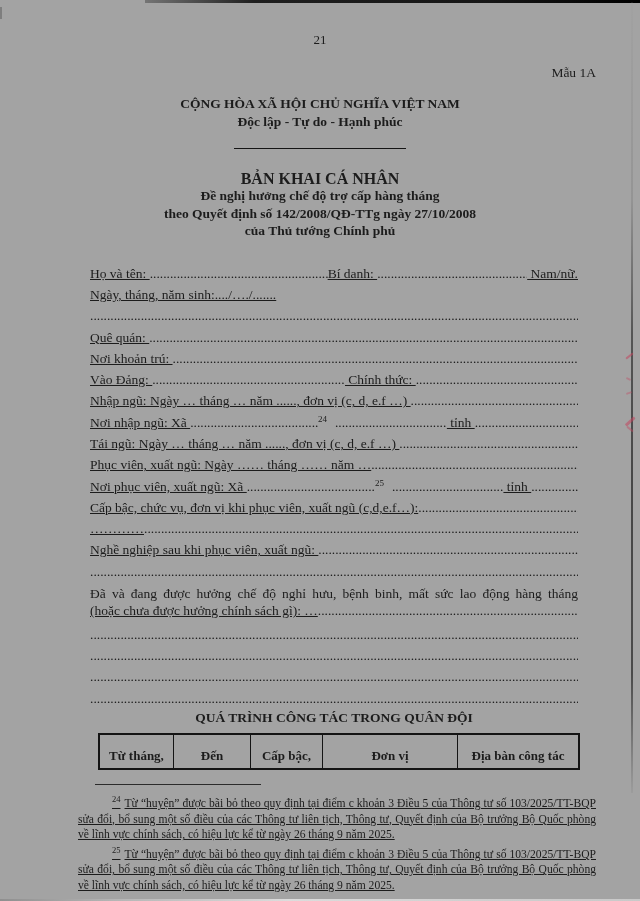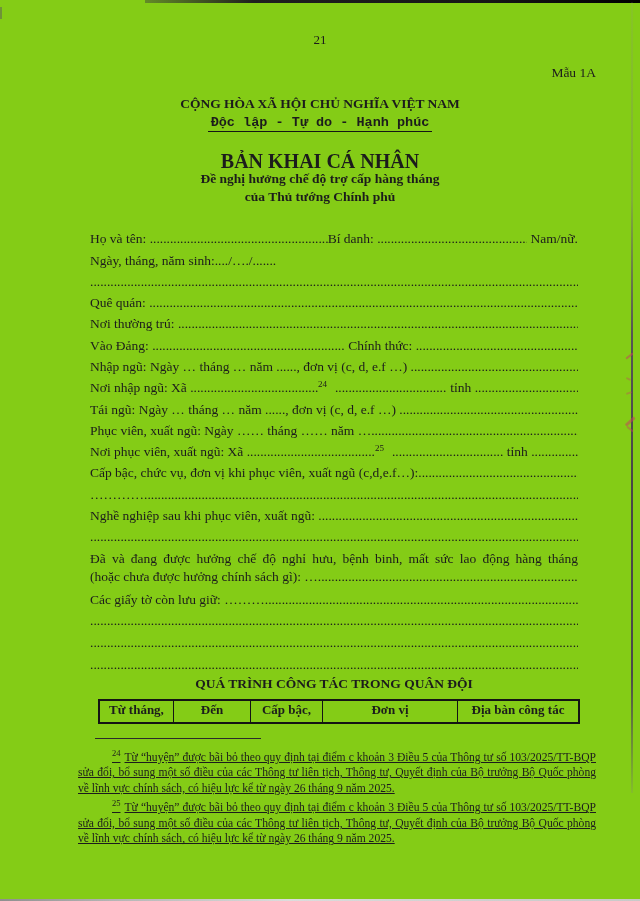--- a/index.html
+++ b/index.html
@@ -1,19 +1,19 @@
 <!DOCTYPE html>
 <html><head>
 <meta charset="utf-8">
 <style>
   html,body { margin:0; padding:0; }
   body { background:#e9e9e9; }
   .page {
     position:relative; width:640px; height:901px; margin:0 auto;
-    background:#84cc16; overflow:hidden;
+    background:#a3a3a3; overflow:hidden;
     font-family:"Liberation Serif","DejaVu Serif",serif;
     color:#1c1c1c;
   }
   
   .art-top { position:absolute; top:0; left:145px; right:0; height:3px;
     background:linear-gradient(90deg, rgba(60,60,60,.45), #1f1f1f 22%, #161616 70%, #000); }
   .art-left-tick { position:absolute; top:7px; left:0; width:2px; height:12px; background:rgba(90,90,90,.5); }
   .art-right { position:absolute; top:2px; bottom:108px; right:7px; width:2px;
     background:linear-gradient(180deg, rgba(150,150,150,.12), rgba(120,120,120,.35) 25%, #555 42%, #474747 60%, #4a4a4a 85%, rgba(130,130,130,.2)); }
   .art-bottom { position:absolute; bottom:0; left:0; right:0; height:2px;
@@ -23,42 +23,42 @@
   .red-2 { right:9px; top:378px; width:5px; height:2px; transform:rotate(24deg); opacity:.7; }
   .red-3 { right:8px; top:392px; width:6px; height:2px; transform:rotate(-20deg); opacity:.7; }
   .red-4 { right:4px; top:420px; width:12px; height:2.5px; transform:rotate(-42deg); }
   .red-5 { right:6px; top:428px; width:8px; height:2px; transform:rotate(38deg); opacity:.8; }
 
   .page-number { margin-top:32px; text-align:center; font-size:13px; }
   .form-code { margin:17px 44px 0 0; text-align:right; font-size:13.5px; }
 
   .nat-header { margin-top:15px; text-align:center; font-weight:bold; font-size:13.5px; line-height:16px; }
   .nat-motto { margin-top:2px; }
-  .motto-underline { display:inline-block; border-bottom:1.5px solid #151515; padding:0 3px 0;font-family:Liberation Mono, monospace; }
+  .motto-underline { display:inline-block; border-bottom:1.5px solid #151515; padding:0 3px 18px; }
 
   .doc-title { margin-top:21px; text-align:center; font-weight:bold; font-size:13.5px; line-height:17.4px; }
-  .doc-title .big { font-size:20px; }
+  .doc-title .big { font-size:16px; }
 
   .content { margin:23px 62px 0 90px; width:488px; font-size:13.5px; }
   .fline { display:flex; align-items:baseline; height:21.3px; line-height:21.3px;
     white-space:pre; overflow:hidden; }
-  .fline .t { flex:0 0 auto; }
+  .fline .t { flex:0 0 auto;text-decoration:underline; }
   .fill { flex:1 1 0px; overflow:hidden; min-width:0; height:21.3px; }
   .fill > span { white-space:pre; }
   .sup { flex:0 0 auto; font-size:9px; line-height:9px; vertical-align:super; position:relative; top:-5px; }
   .gap8 { flex:0 0 8px; }
 
   .para1 { margin-top:3px; height:16.6px; line-height:16.6px; text-align:justify; text-align-last:justify; overflow:hidden; }
   .para2 { height:18.5px; line-height:18.5px; }
   .giayto { margin-top:3px; height:21px; line-height:21px; }
   .dotted-row { height:21.8px; line-height:21.8px; }
 
   .table-title { text-align:center; font-weight:bold; font-size:13.5px; }
   table.svc { border-collapse:collapse; margin:7px 0 0 8px; table-layout:fixed; width:470px; border:2px solid #141414; }
-  table.svc th { border:1.5px solid #141414; font-weight:bold; font-size:13px; padding:1px 1px 4px; text-align:center; overflow:hidden; white-space:nowrap; }
+  table.svc th { border:1.5px solid #141414; font-weight:bold; font-size:13px; padding:13px 1px 4px; text-align:center; overflow:hidden; white-space:nowrap; }
   .c1{width:71px;} .c2{width:74px;} .c3{width:69px;} .c4{width:132px;margin-top:28px;} .c5{width:118px;}
 
   .footnotes { margin:14px 45px 0 78px; width:518px; font-size:11.6px; line-height:15.6px;text-decoration:underline; }
   .fn-sep { width:166px; border-top:1.5px solid #2b2b2b; margin:0 0 7px 17px; }
   .footnote { text-align:justify; text-indent:34px; }
   .fn-marker { font-size:8.5px; vertical-align:super; margin-right:4px; }
 </style>
 </head>
 <body>
 
@@ -80,20 +80,21 @@
   <div class="nat-header">
     <div>CỘNG HÒA XÃ HỘI CHỦ NGHĨA VIỆT NAM</div>
     <div class="nat-motto">
       <span class="motto-underline">Độc lập - Tự do - Hạnh phúc</span>
     </div>
   </div>
 
   <div class="doc-title">
     <div class="big">BẢN KHAI CÁ NHÂN</div>
     <div>Đề nghị hưởng chế độ trợ cấp hàng tháng</div>
+    <div>theo Quyết định số 142/2008/QĐ-TTg ngày 27/10/2008</div>
     <div>của Thủ tướng Chính phủ</div>
   </div>
 
   <div class="content">
 
     <div class="fline">
       <span class="t">Họ và tên: </span>
       <span class="fill" style="flex-grow:172"><span>........................................................................................................................................................................................................................</span></span>
       <span class="t">Bí danh: </span>
       <span class="fill" style="flex-grow:145"><span>........................................................................................................................................................................................................................</span></span>
@@ -107,21 +108,21 @@
     <div class="fline">
       <span class="fill"><span>........................................................................................................................................................................................................................</span></span>
     </div>
 
     <div class="fline">
       <span class="t">Quê quán: </span>
       <span class="fill"><span>........................................................................................................................................................................................................................</span></span>
     </div>
 
     <div class="fline">
-      <span class="t">Nơi thường trú: </span>
+      <span class="t">Nơi khoản trú: </span>
       <span class="fill"><span>........................................................................................................................................................................................................................</span></span>
     </div>
 
     <div class="fline">
       <span class="t">Vào Đảng: </span>
       <span class="fill" style="flex-grow:190"><span>........................................................................................................................................................................................................................</span></span>
       <span class="t"> Chính thức: </span>
       <span class="fill" style="flex-grow:160"><span>........................................................................................................................................................................................................................</span></span>
     </div>
 
@@ -180,21 +181,20 @@
     </div>
 
     <div class="para1">Đã và đang được hưởng chế độ nghỉ hưu, bệnh binh, mất sức lao động hàng tháng</div>
 
     <div class="fline para2">
       <span class="t">(hoặc chưa được hưởng chính sách gì): …</span>
       <span class="fill"><span>........................................................................................................................................................................................................................</span></span>
     </div>
 
     <div class="fline giayto">
-      <span class="t">Các giấy tờ còn lưu giữ: ………</span>
       <span class="fill"><span>........................................................................................................................................................................................................................</span></span>
     </div>
 
     <div class="fline dotted-row">
       <span class="fill"><span>........................................................................................................................................................................................................................</span></span>
     </div>
     <div class="fline dotted-row">
       <span class="fill"><span>........................................................................................................................................................................................................................</span></span>
     </div>
     <div class="fline dotted-row">

